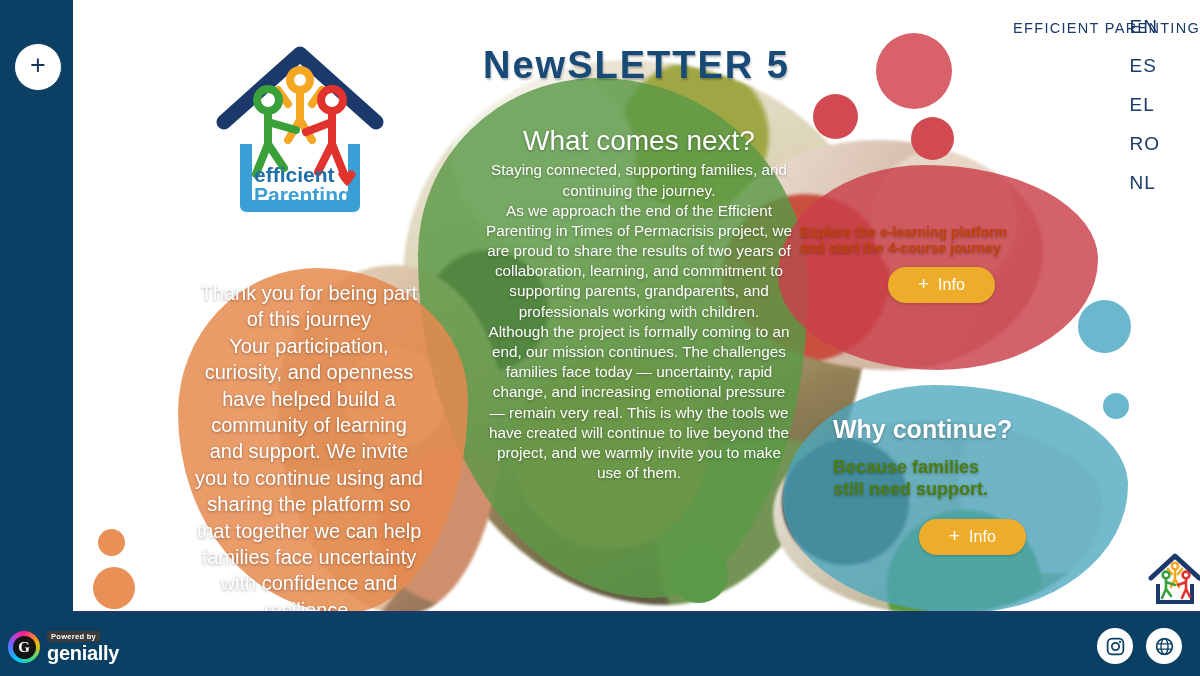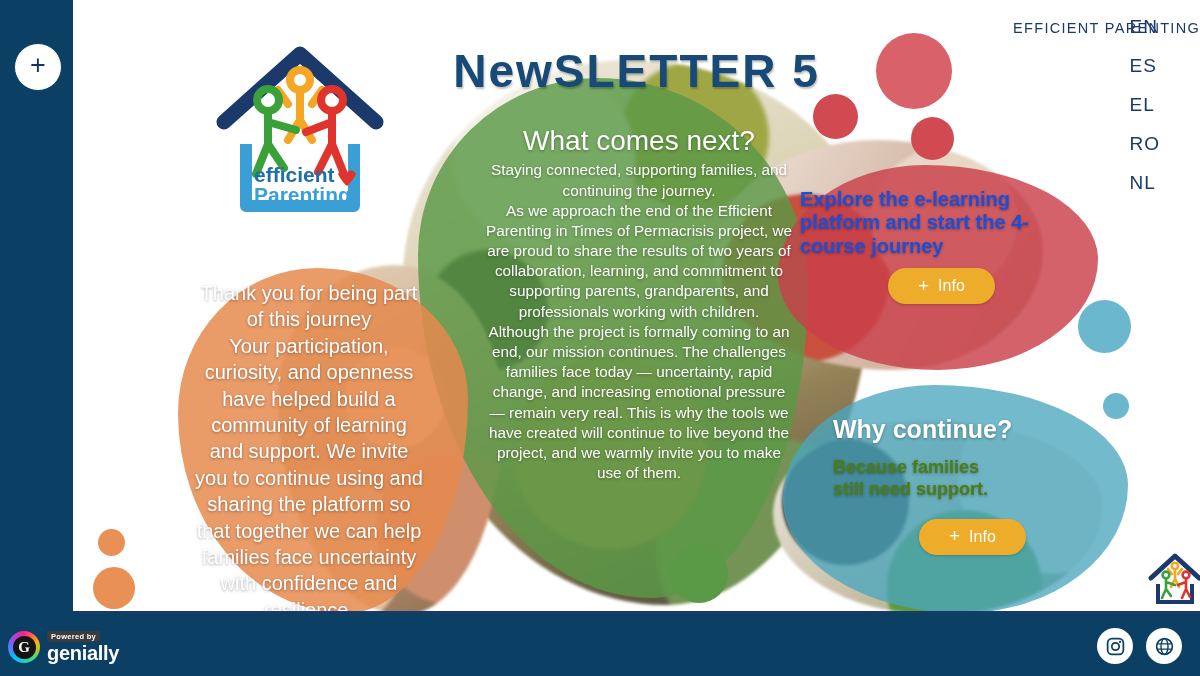--- a/index.html
+++ b/index.html
@@ -49,21 +49,21 @@
     font-size: 14.5px;
     letter-spacing: 1.3px;
     font-weight: 400;
     z-index: 40;
     font-family: "Liberation Sans", sans-serif;
   }
   .headline {
     position: absolute; left: 0; right: 0; top: 44px;
     text-align: center;
     color: #174a77;
-    font-size: 46px;
+    font-size: 38px;
     font-weight: 700;
     letter-spacing: 2px;
     z-index: 40;
     font-family: "Liberation Sans", sans-serif;
     text-shadow: 1px 2px 2px rgba(0,0,0,.25);
   }
 
   
   .langs {
     position: absolute; right: 40px; top: 16px;
@@ -187,23 +187,24 @@
     left: 122px; top: 280px; width: 228px;
     font-size: 20px; line-height: 1.32;
     white-space: pre-line;
   }
 
   
   .card { position: absolute; z-index: 30; }
 
   .card-red { left: 727px; top: 188px; width: 235px; }
   .card-red .h {
-    color: #1d4ed8; font-size: 20px; font-weight: 700; line-height: 1.17;
+    color: #c2410c; font-size: 14px; font-weight: 700; line-height: 1.17;
     text-shadow: 0 1px 3px rgba(0,0,0,.35);
     font-family: "Liberation Sans", sans-serif;
+    margin-top: 36px;
   }
 
   .card-teal { left: 760px; top: 415px; width: 262px; }
   .card-teal .h {
     color: #fff; font-size: 25px; font-weight: 700; line-height: 1.15;
     text-shadow: 0 1px 3px rgba(0,0,0,.35);
     font-family: "Liberation Sans", sans-serif;
   }
   .card-teal .s {
     color: #4d7c0f; font-size: 18px; font-weight: 700; line-height: 1.22;

